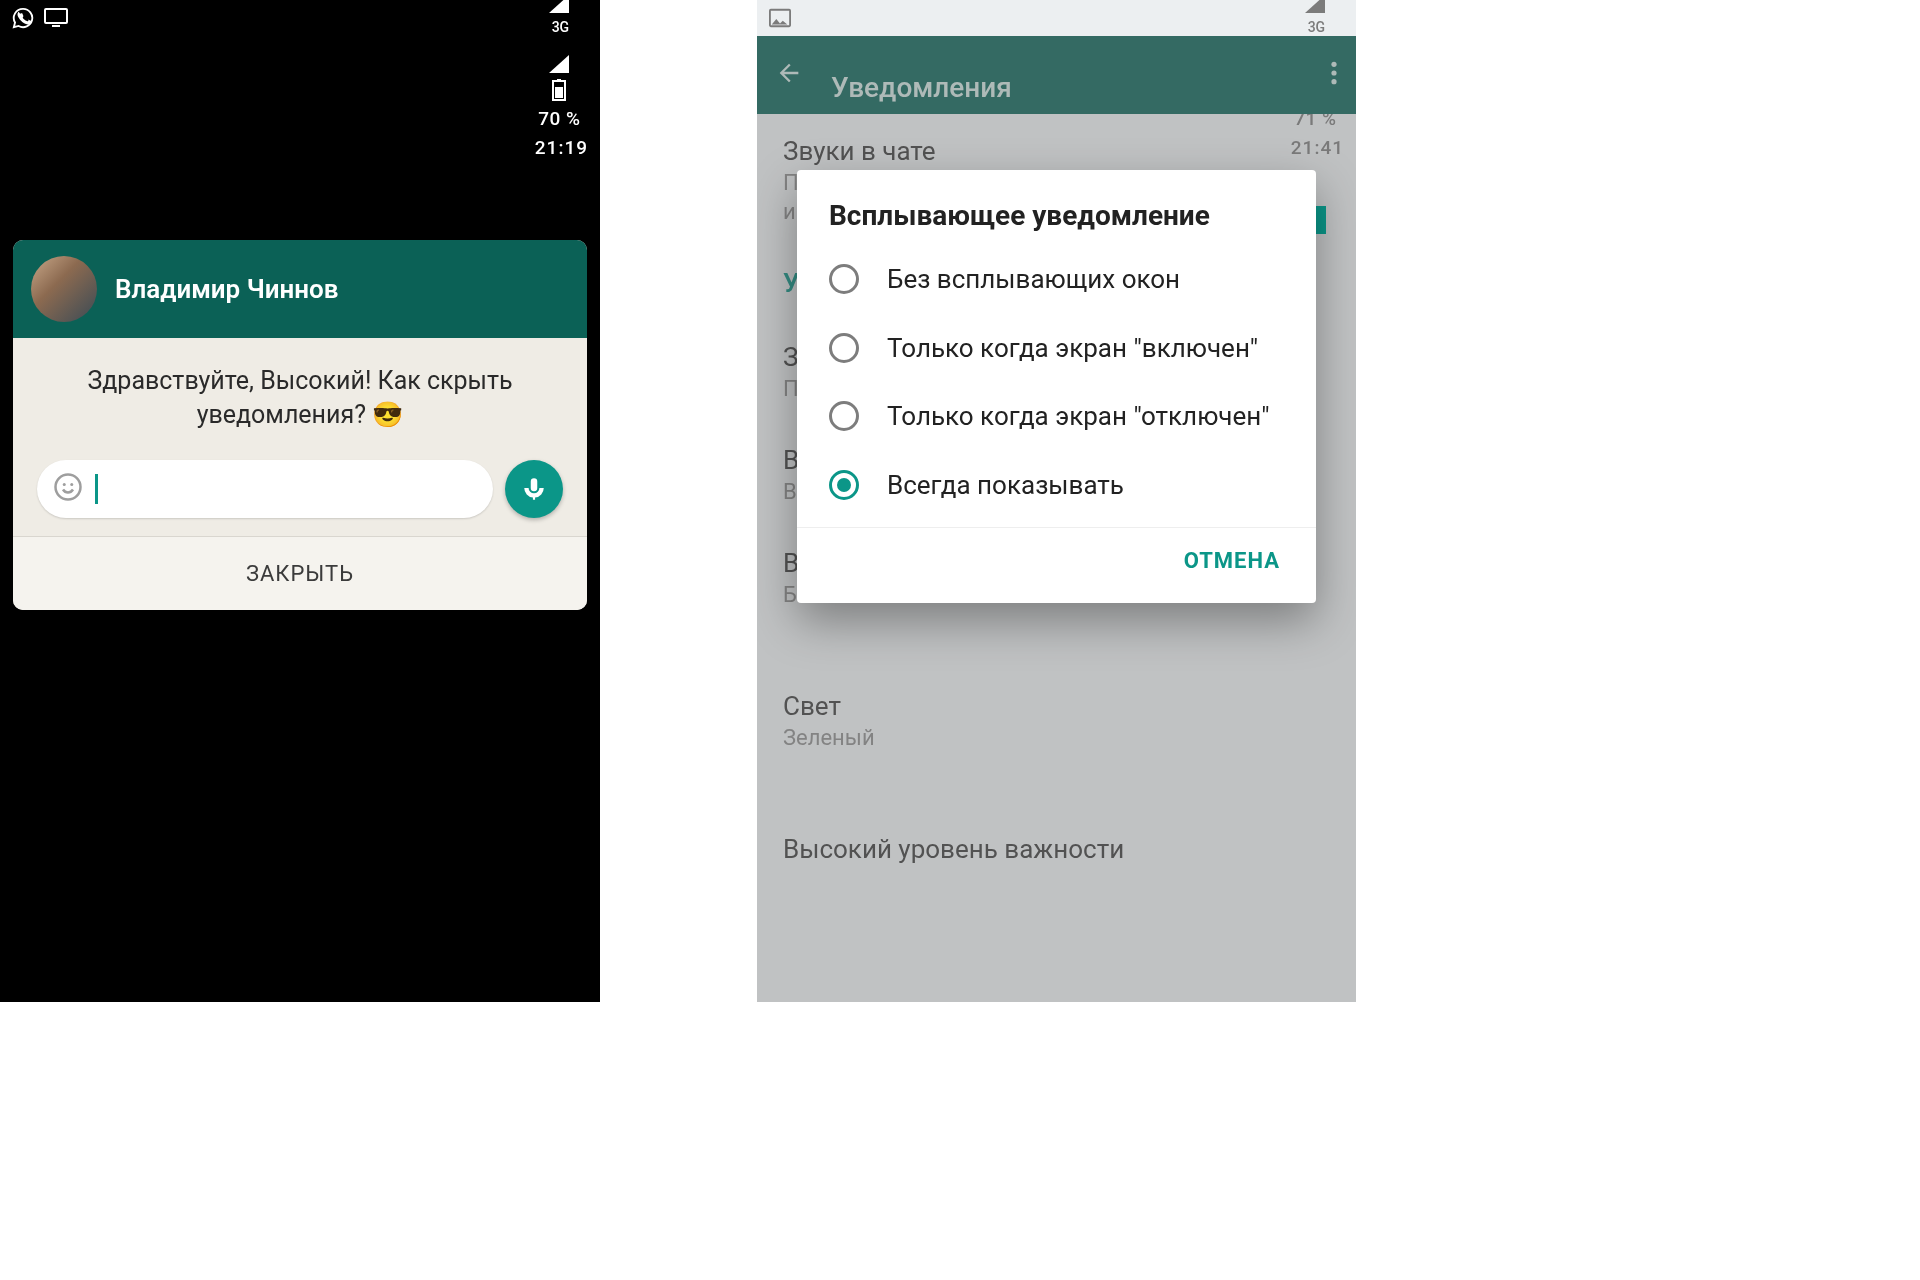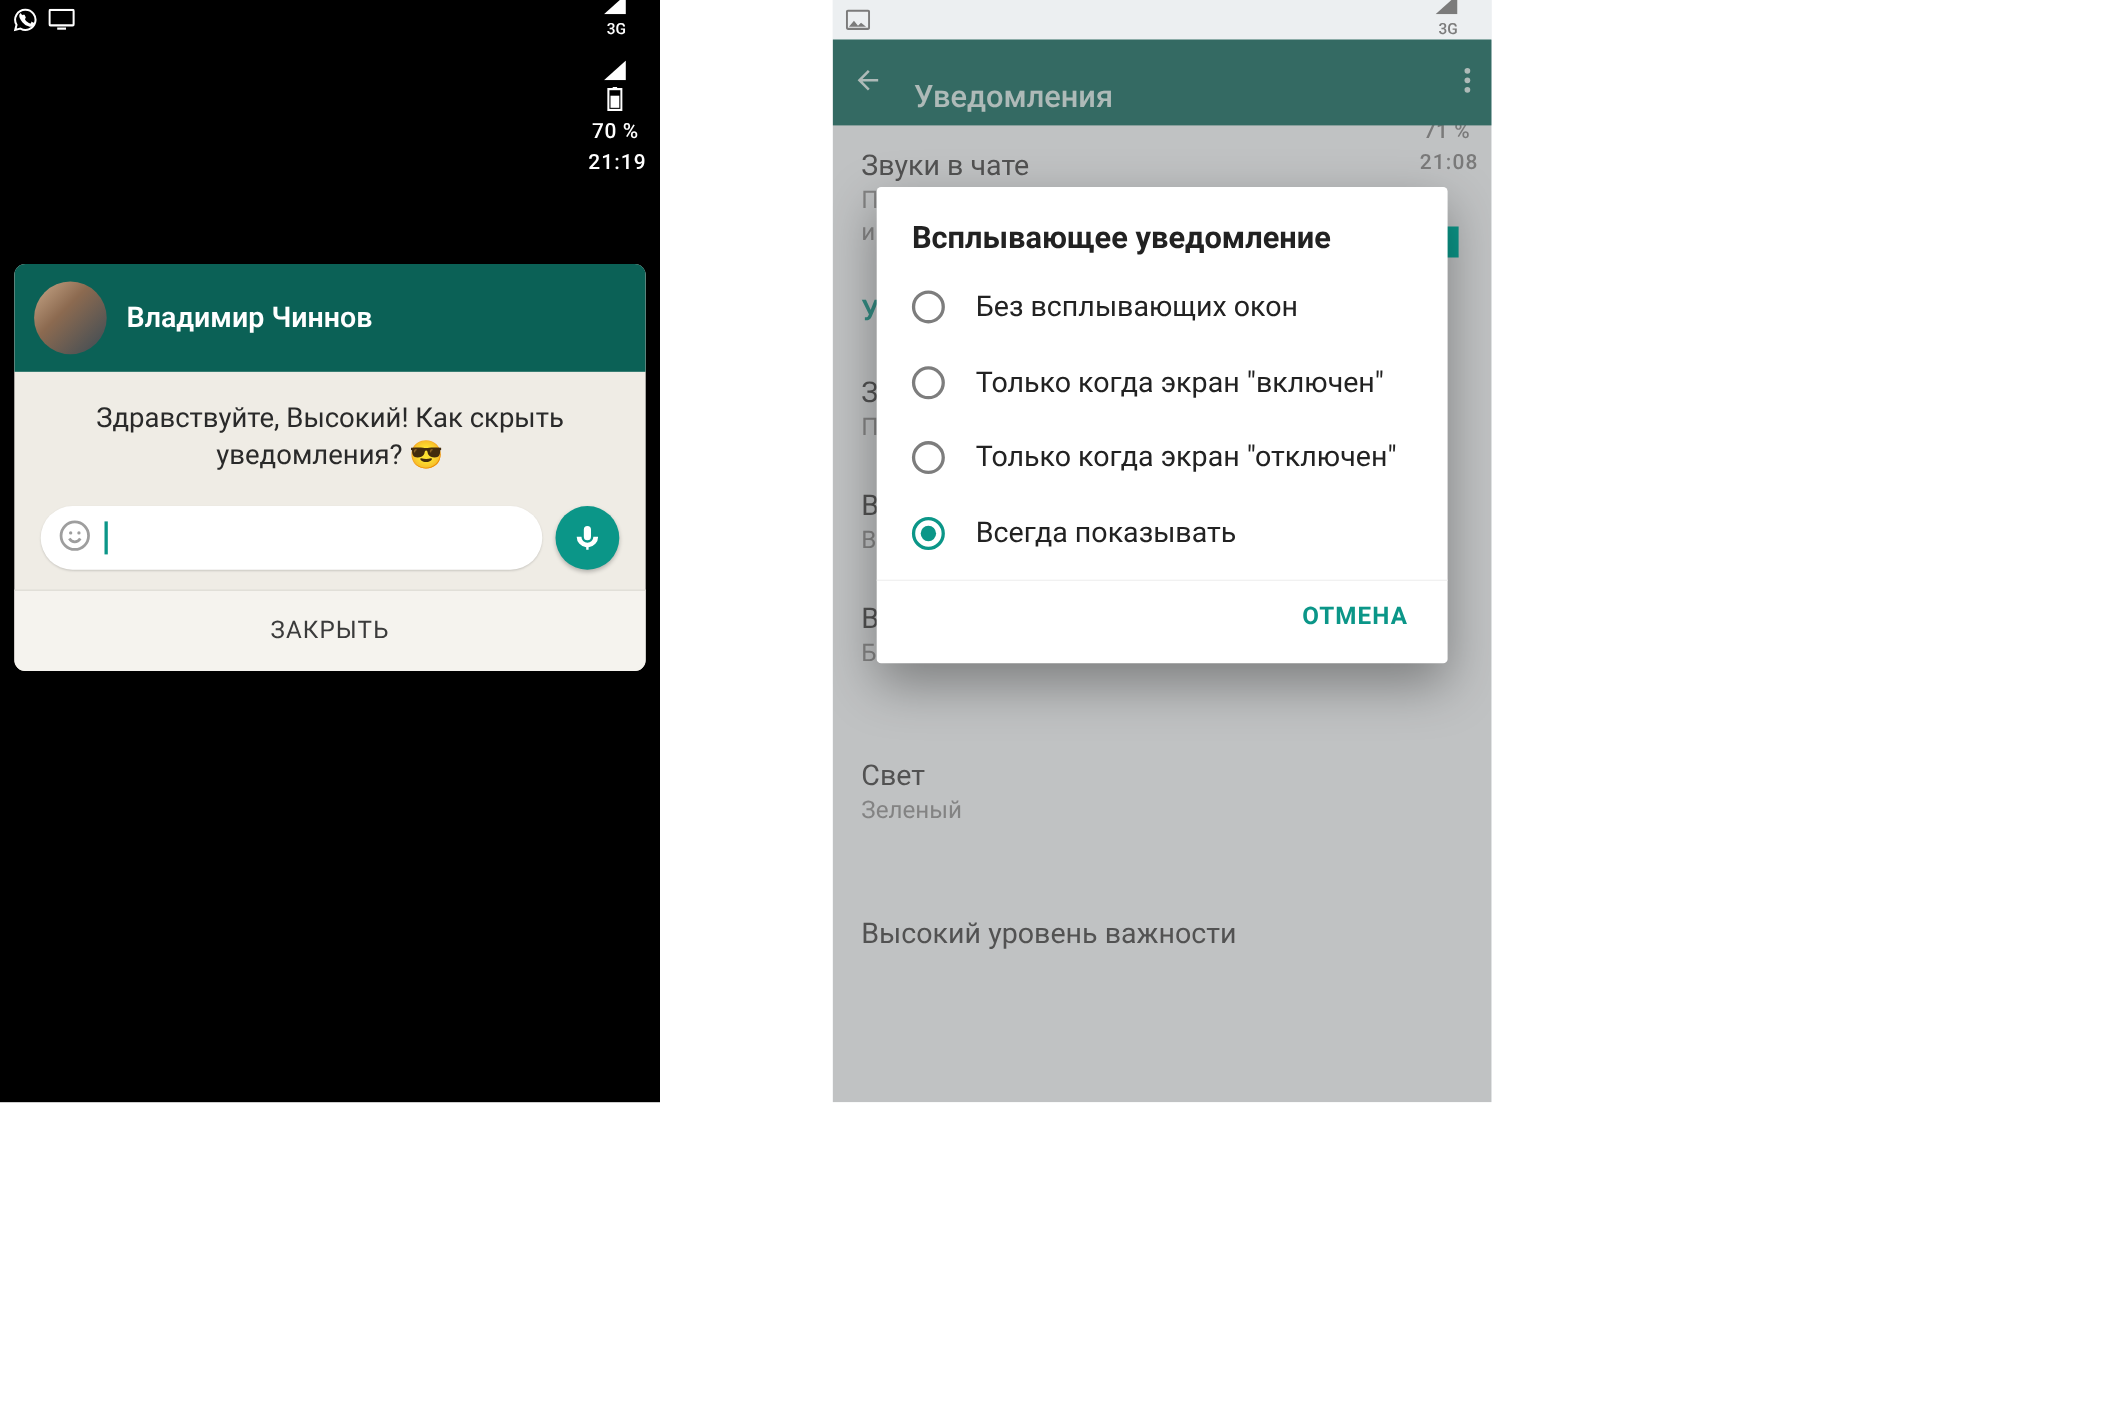--- a/index.html
+++ b/index.html
@@ -204,21 +204,21 @@
           </svg>
         </span>
       <span>
           <svg width="14" height="22" viewBox="0 0 14 22">
             <rect x="1" y="2" width="12" height="19" fill="none" stroke-width="2"></rect>
             <rect x="5" y="0" width="4" height="2" stroke="none"></rect>
             <rect x="3" y="8" width="8" height="11" stroke="none"></rect>
           </svg>
         </span>
       <span class="pct">71 %</span>
-      <span class="clock">21:08</span>
+      <span class="clock">21:41</span>
     </div>
   </div>
 
   <div class="appbar">
     <span><svg width="28" height="28" viewBox="0 0 24 24">
           <path d="M20 11H7.8l5.6-5.6L12 4l-8 8 8 8 1.4-1.4L7.8 13H20Z"></path>
         </svg></span>
     <span class="appbar-title">Уведомления</span>
     <span class="more"><svg width="8" height="26" viewBox="0 0 6 24">
           <circle cx="3" cy="4" r="2.4"></circle>

